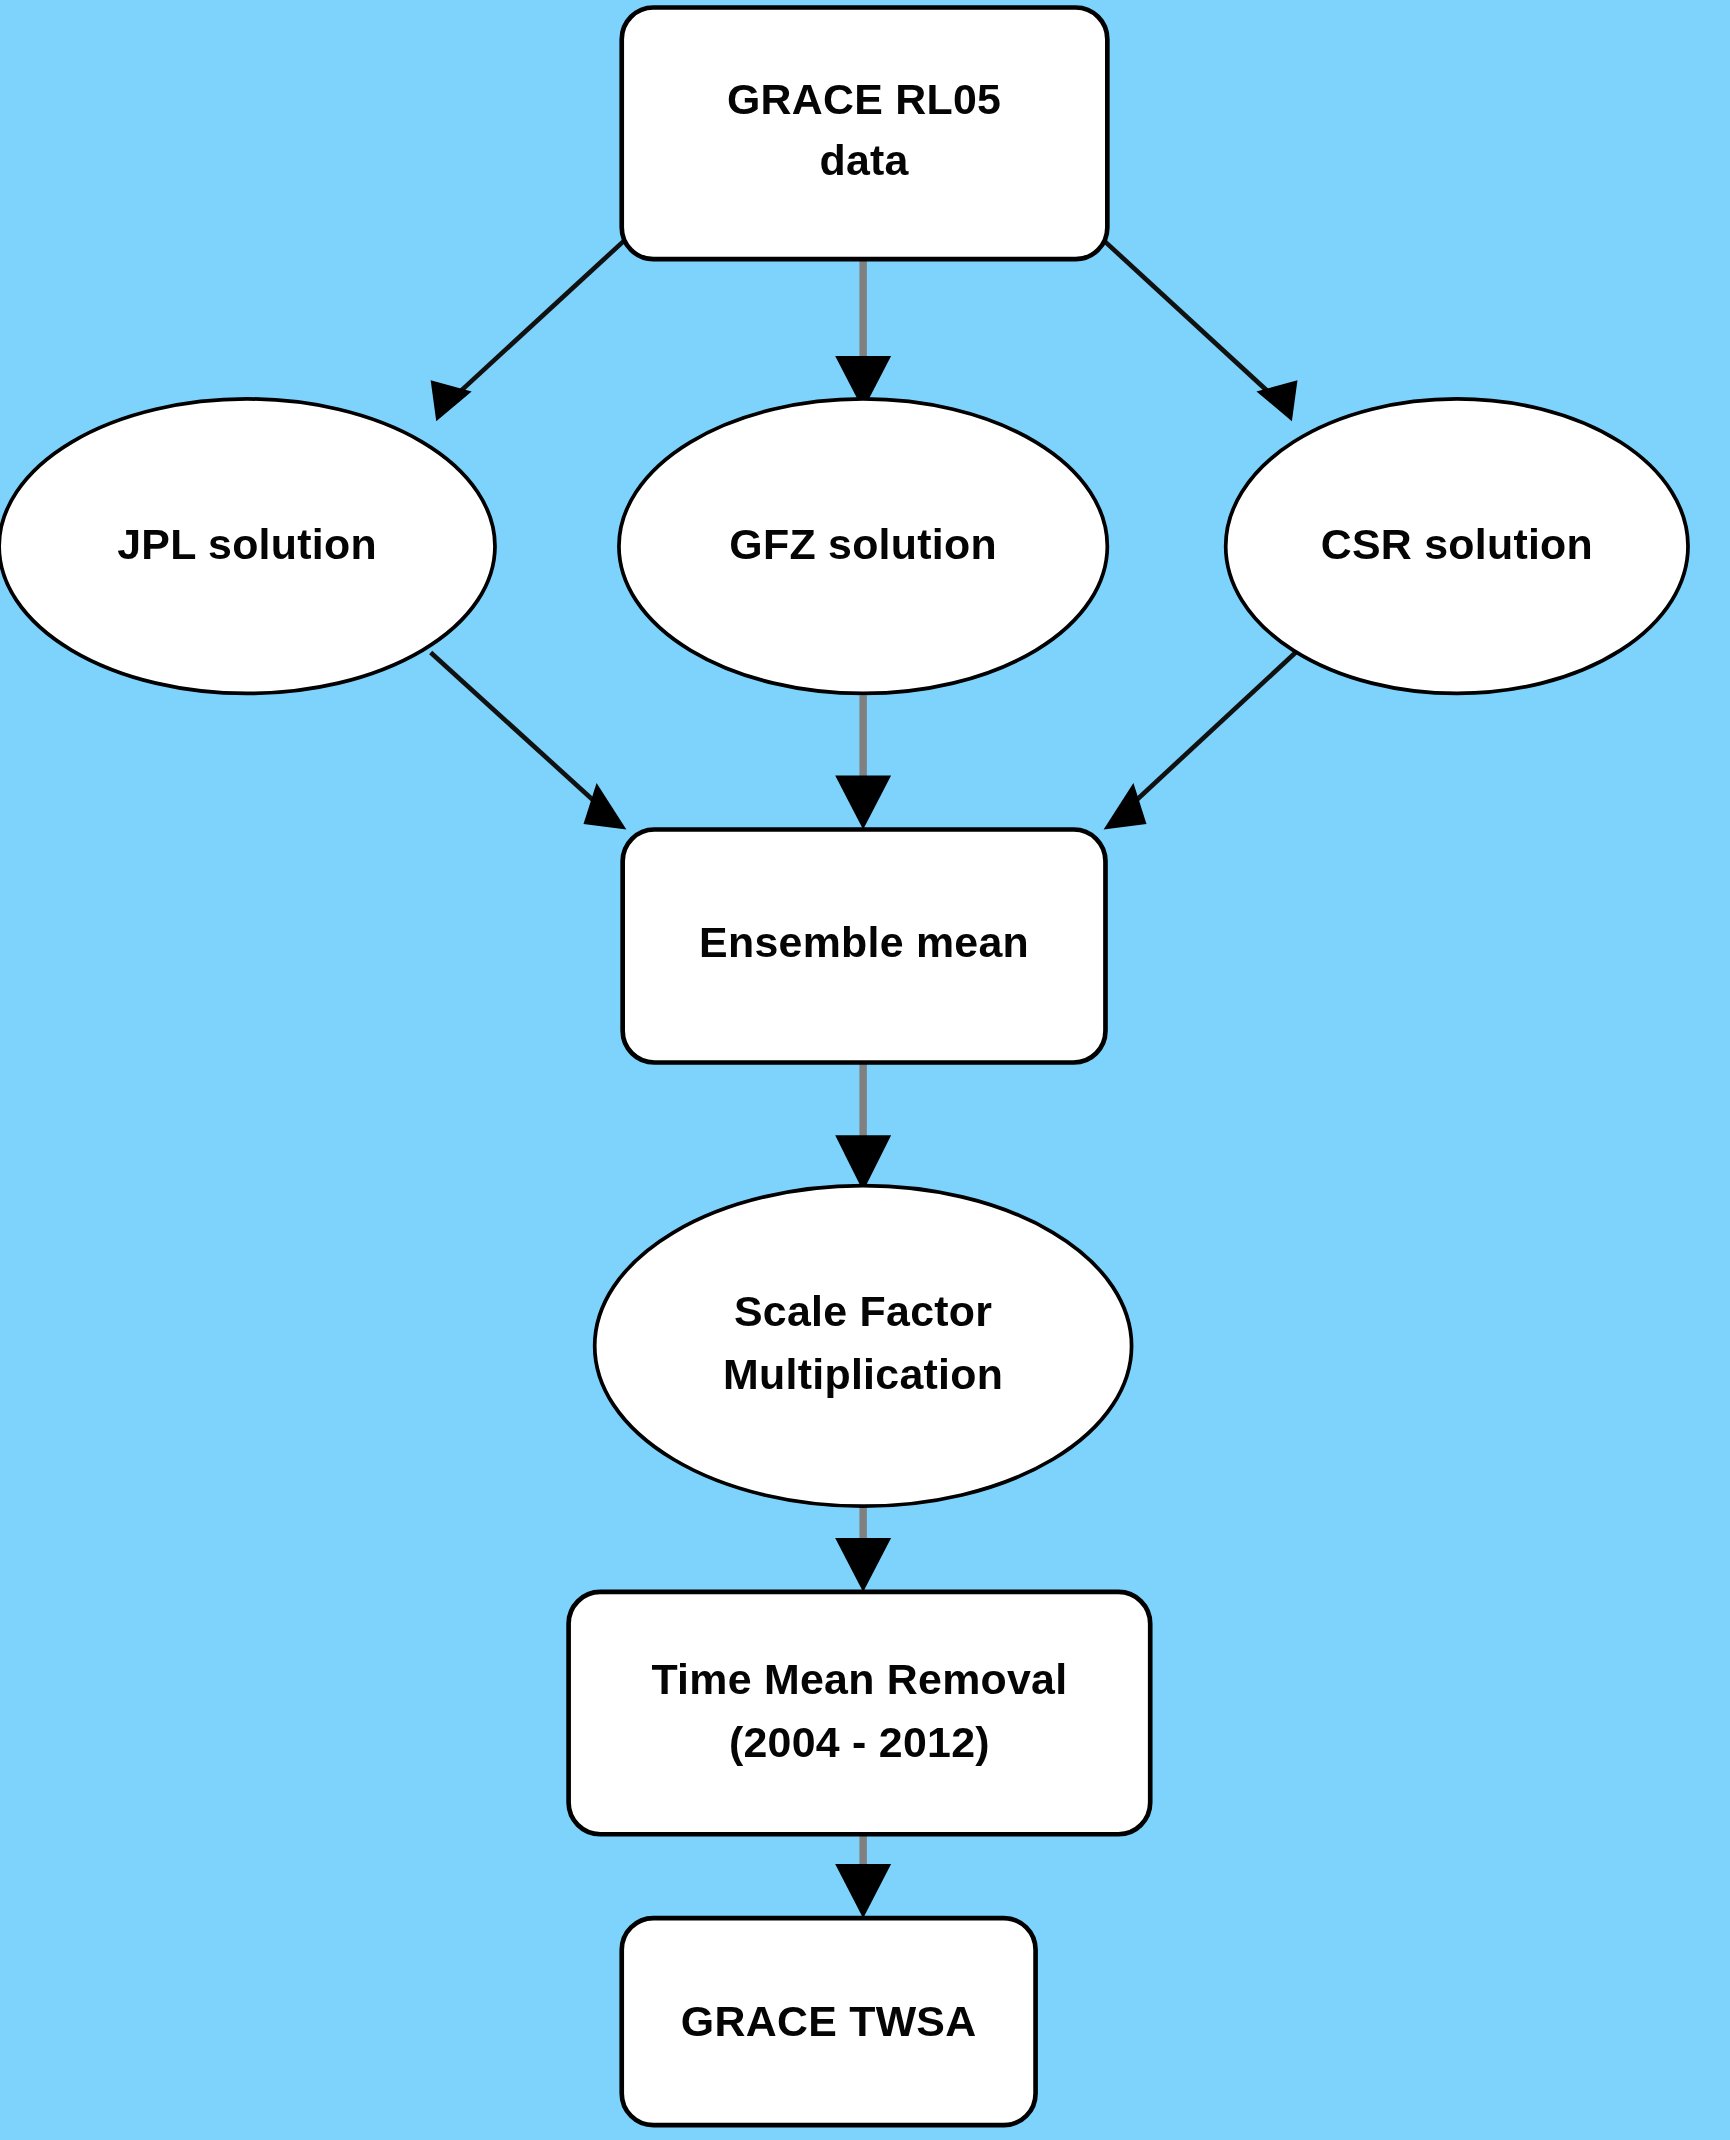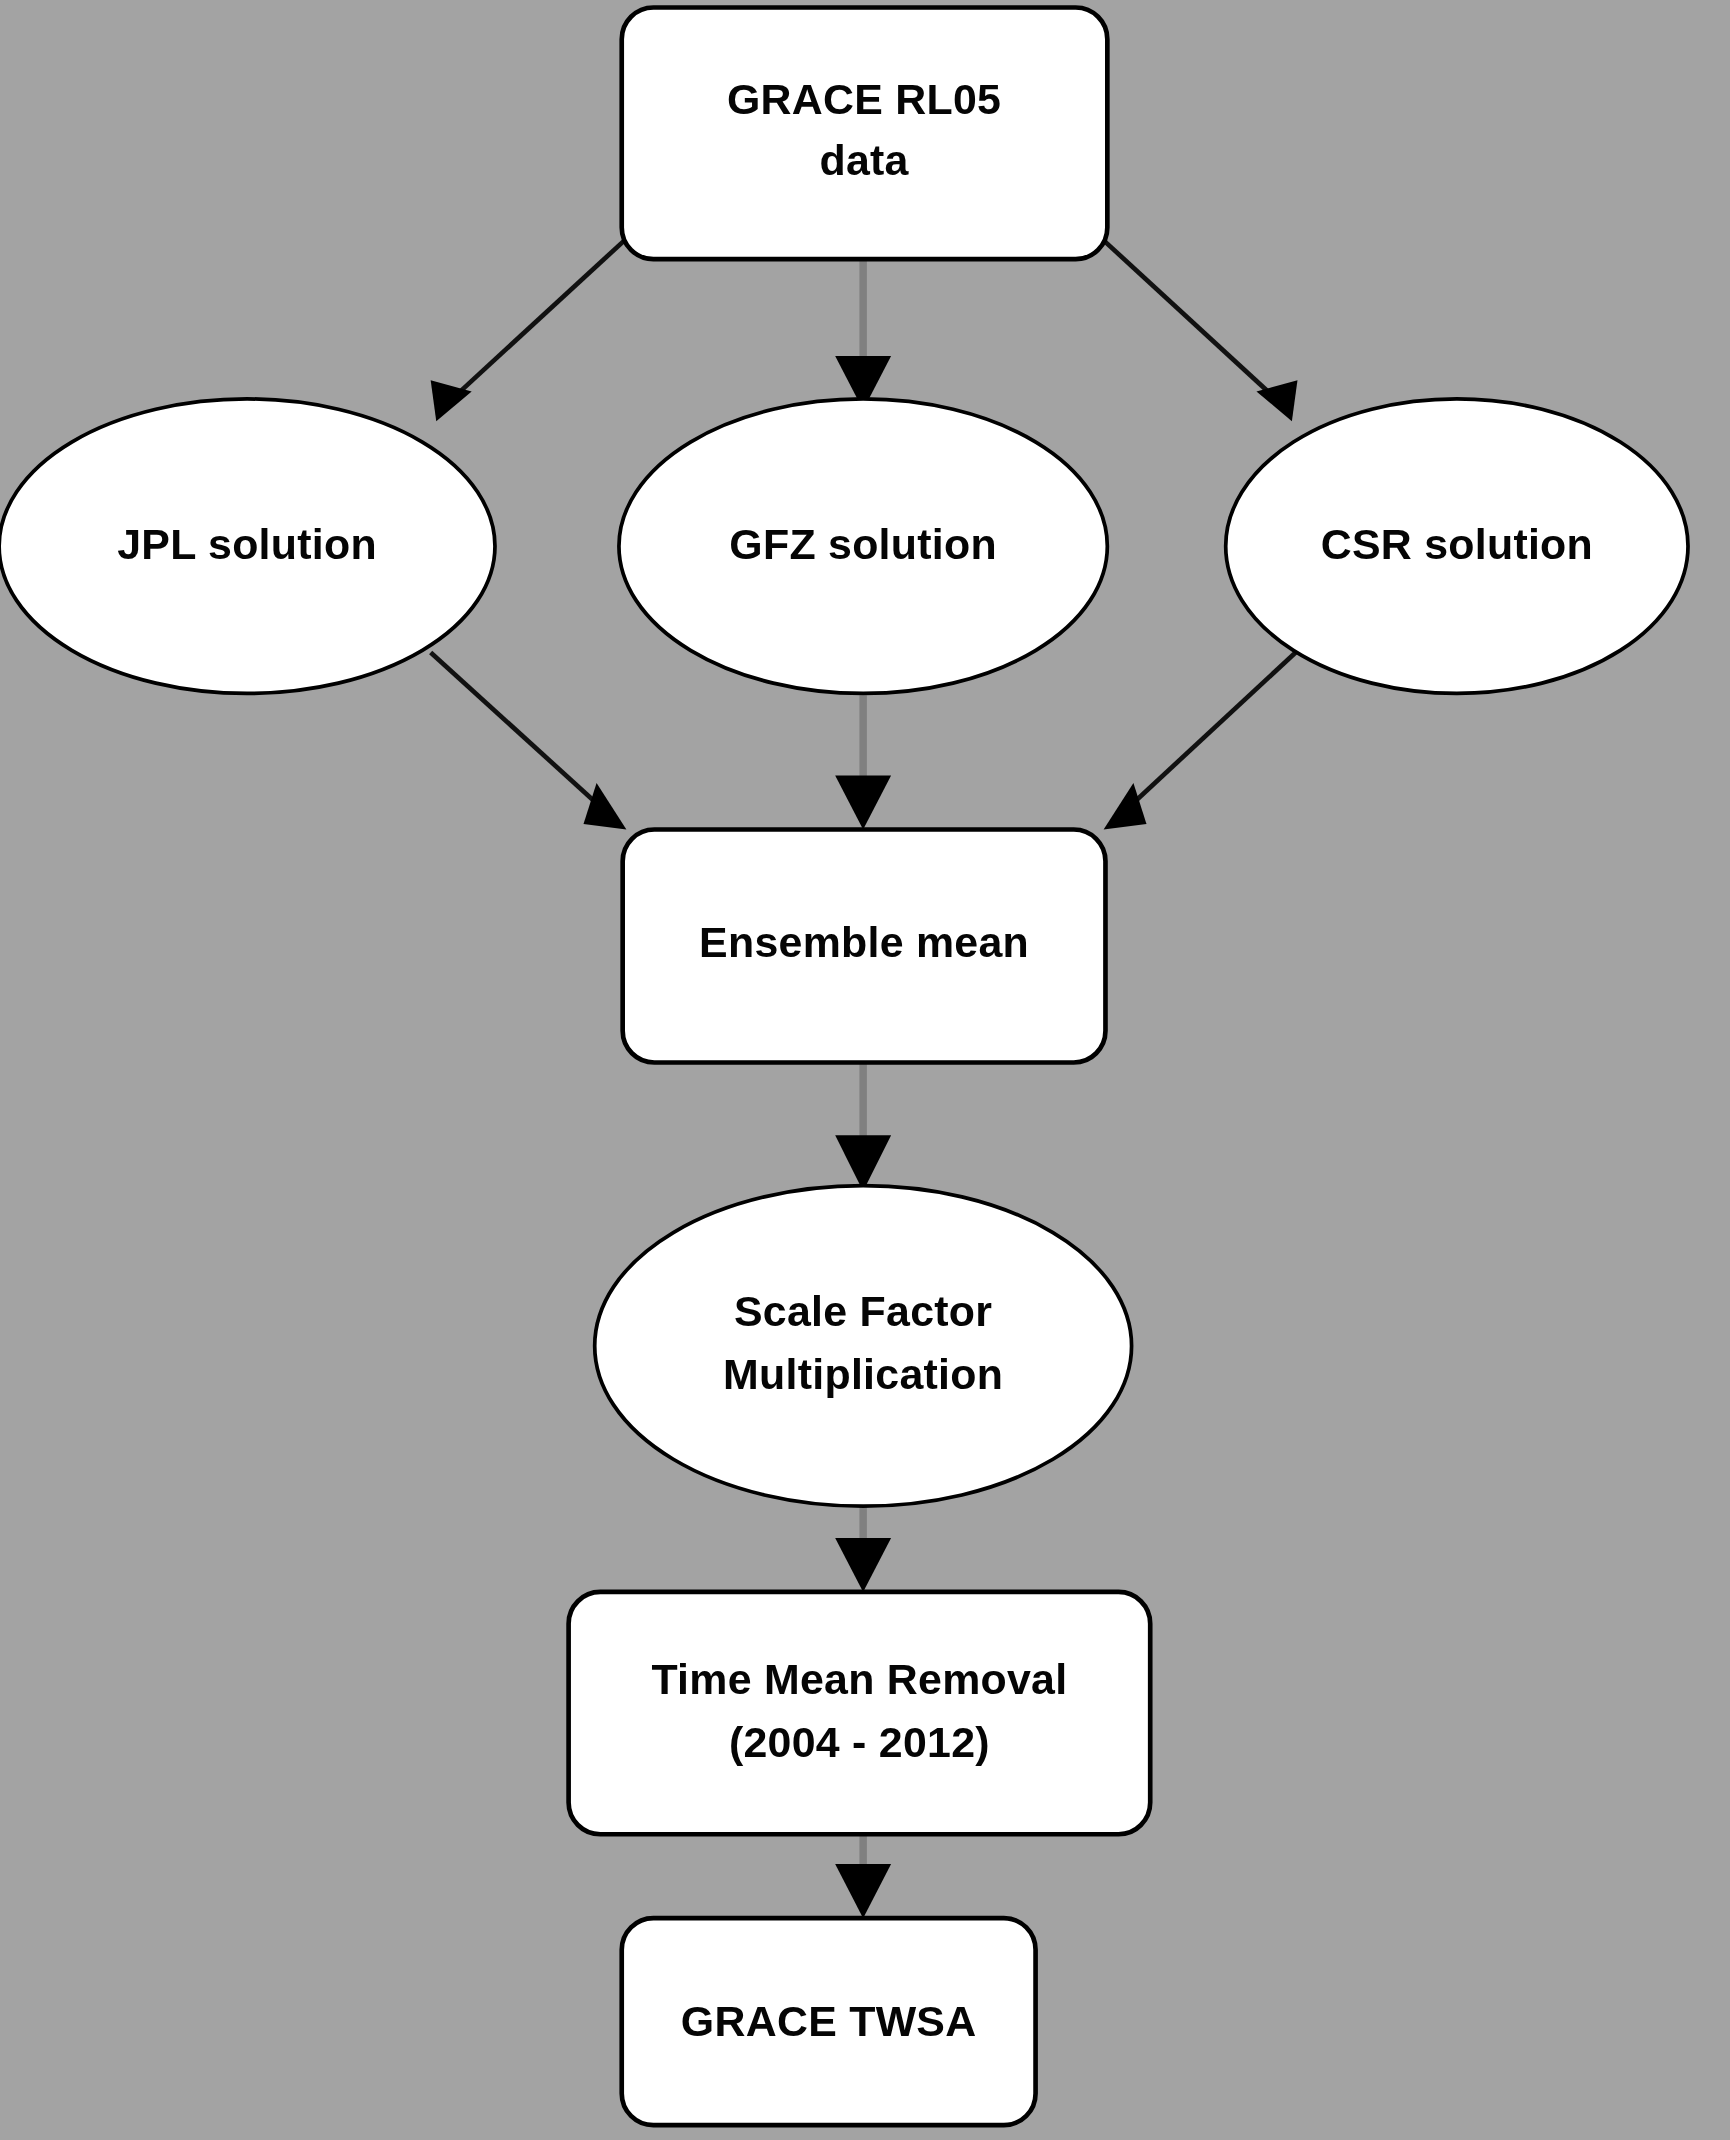--- a/index.html
+++ b/index.html
@@ -4,21 +4,21 @@
 <style>
   html, body {
     margin: 0;
     padding: 0;
     background: #ffffff;
   }
   #canvas {
     position: relative;
     width: 1730px;
     height: 2140px;
-    background: #a3a3a3;
+    background: #7dd3fc;
     overflow: hidden;
     font-family: "Liberation Sans", sans-serif;
   }
   svg#flow {
     position: absolute;
     inset: 0;
     width: 1730px;
     height: 2140px;
   }
   .node-shape {

